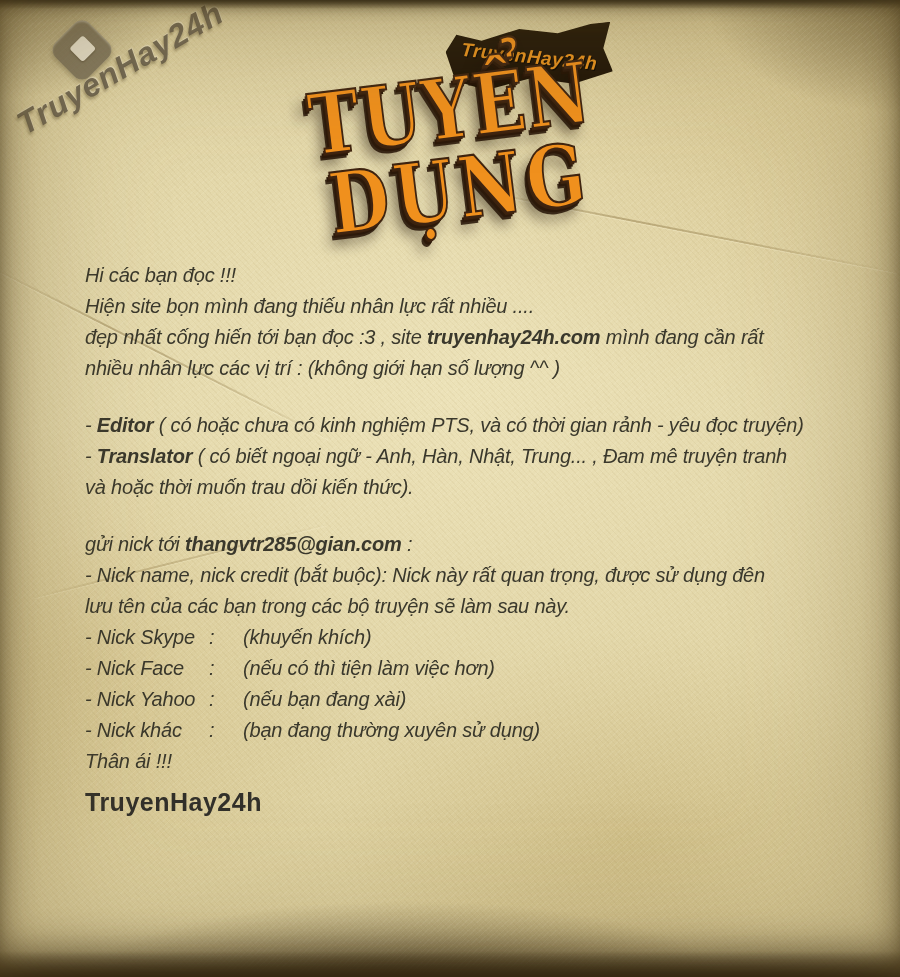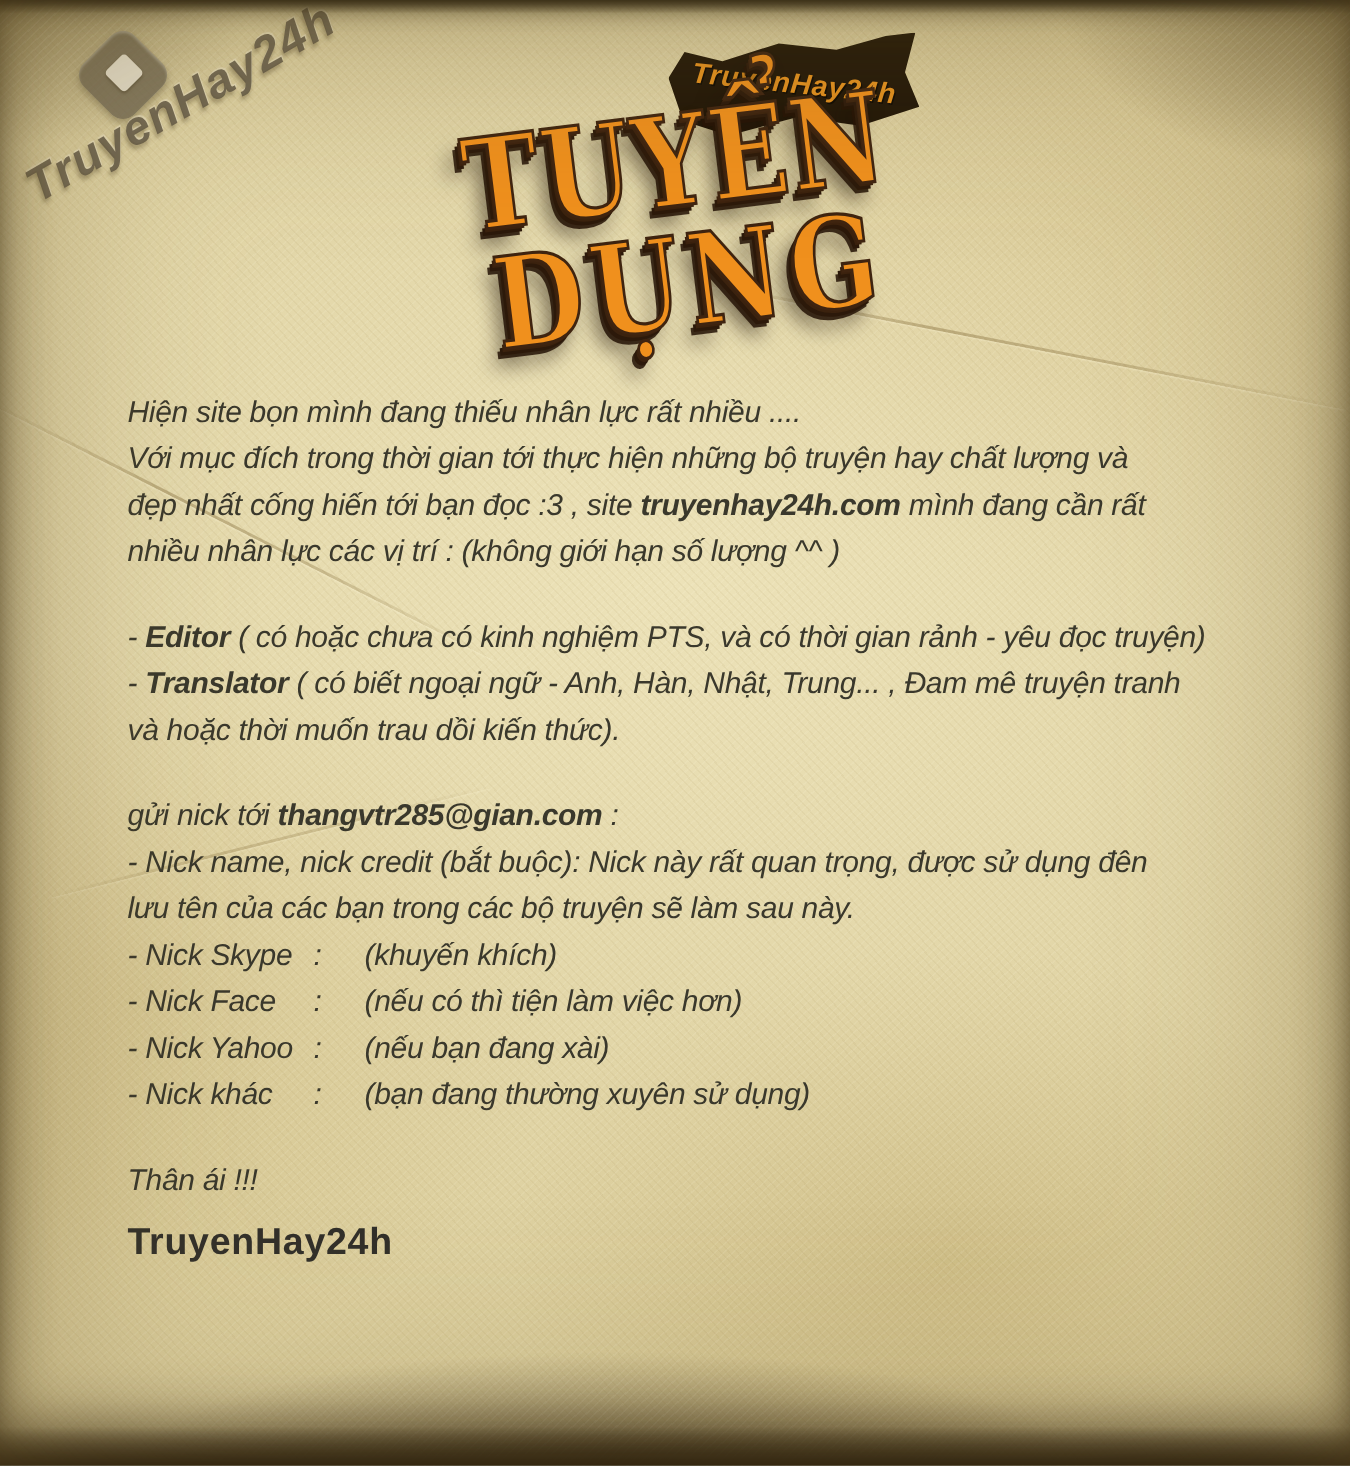--- a/index.html
+++ b/index.html
@@ -93,21 +93,21 @@
   .content {
     position:absolute; left:85px; top:260px; width:760px; z-index:5;
     font-style:italic; font-size:20px; line-height:31px; letter-spacing:-0.2px;
     color:#3a382c;
   }
   .content b { font-weight:700; }
   .para { margin:0 0 26px 0; }
   .para.tight { margin-bottom:0; }
   .line { display:block; white-space:nowrap; }
   .nick-row { display:grid; grid-template-columns:124px 34px 1fr; white-space:nowrap; }
-  .closing { margin-top:26px; }
+  .closing { }
   .signature {
     margin-top:10px; font-style:normal; font-weight:700; font-size:25px;
     letter-spacing:0.5px; color:#32302a;
   }
 </style>
 </head>
 <body>
 
 <div class="page">
   <div class="texture"></div>
@@ -123,22 +123,22 @@
 
   <div class="logo-banner">
     <span>TruyenHay24h</span>
   </div>
   <div class="logo-title logo-title-1">TUYỂN</div>
   <div class="logo-title logo-title-2">DỤNG</div>
 
   <div class="content">
 
     <div class="para">
+      <span class="line">Hi các bạn đọc !!!</span>
       <span class="line">Hiện site bọn mình đang thiếu nhân lực rất nhiều ....</span>
-      <span class="line">Với mục đích trong thời gian tới thực hiện những bộ truyện hay chất lượng và</span>
       <span class="line"><span>đẹp nhất cống hiến tới bạn đọc :3 , site </span><b>truyenhay24h.com</b><span> mình đang cần rất</span></span>
       <span class="line">nhiều nhân lực các vị trí : (không giới hạn số lượng ^^ )</span>
     </div>
 
     <div class="para">
       <span class="line"><span>- </span><b>Editor</b><span> ( có hoặc chưa có kinh nghiệm PTS, và có thời gian rảnh - yêu đọc truyện)</span></span>
       <span class="line"><span>- </span><b>Translator</b><span> ( có biết ngoại ngữ - Anh, Hàn, Nhật, Trung... , Đam mê truyện tranh</span></span>
       <span class="line">và hoặc thời muốn trau dồi kiến thức).</span>
     </div>
 

